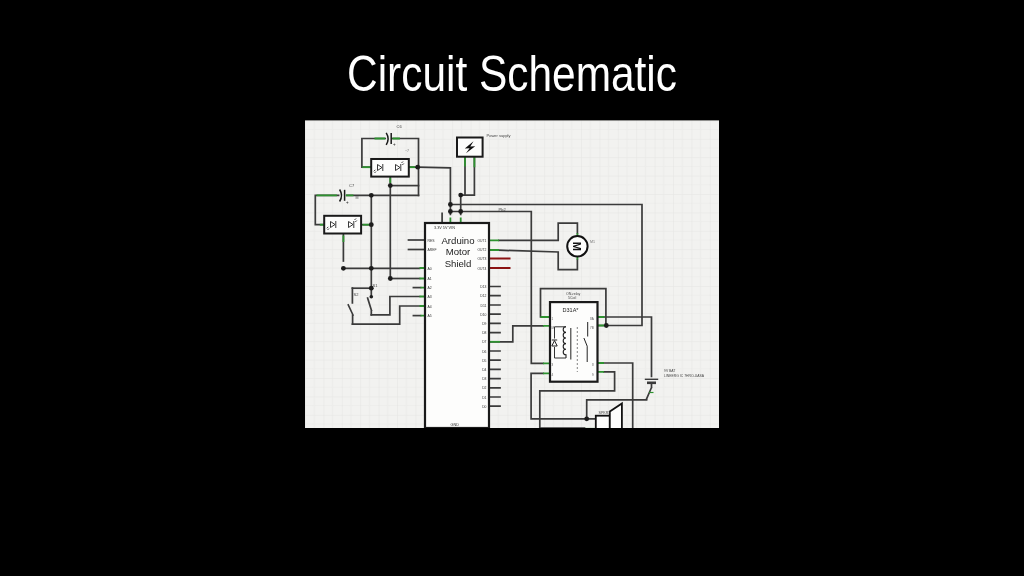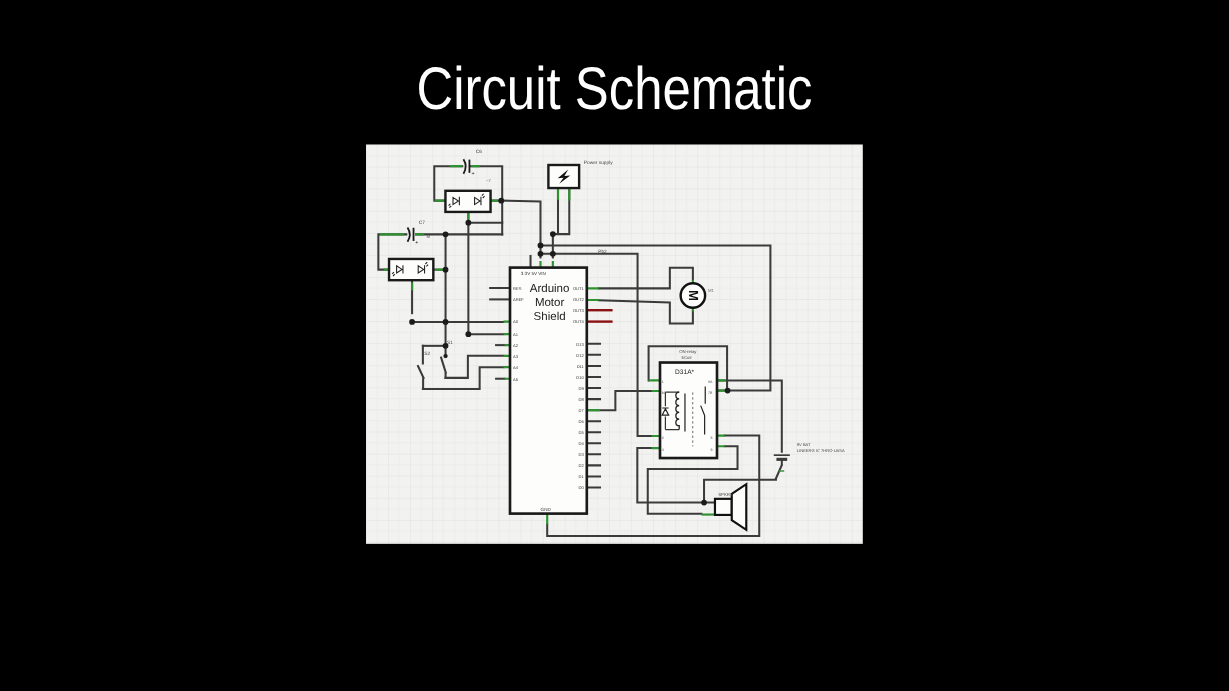--- a/index.html
+++ b/index.html
@@ -1,16 +1,16 @@
 <!DOCTYPE html>
 <html><head>
 <meta charset="utf-8">
 <style>
   html,body{margin:0;padding:0;background:#000;}
-  .slide{position:relative;width:1024px;height:575px;background:#000;overflow:hidden;font-family:"Liberation Sans",sans-serif;}
+  .slide{position:relative;width:1024px;height:428px;background:#000;overflow:hidden;font-family:"Liberation Sans",sans-serif;}
   svg{position:absolute;top:0;left:0;}
   text{font-family:"Liberation Sans",sans-serif;}
 </style>
 </head>
 <body>
 <div class="slide">
 <svg width="1024" height="576" viewBox="0 0 1024 576">
 
   <rect x="0" y="0" width="1024" height="576" fill="#000000"></rect>
 

